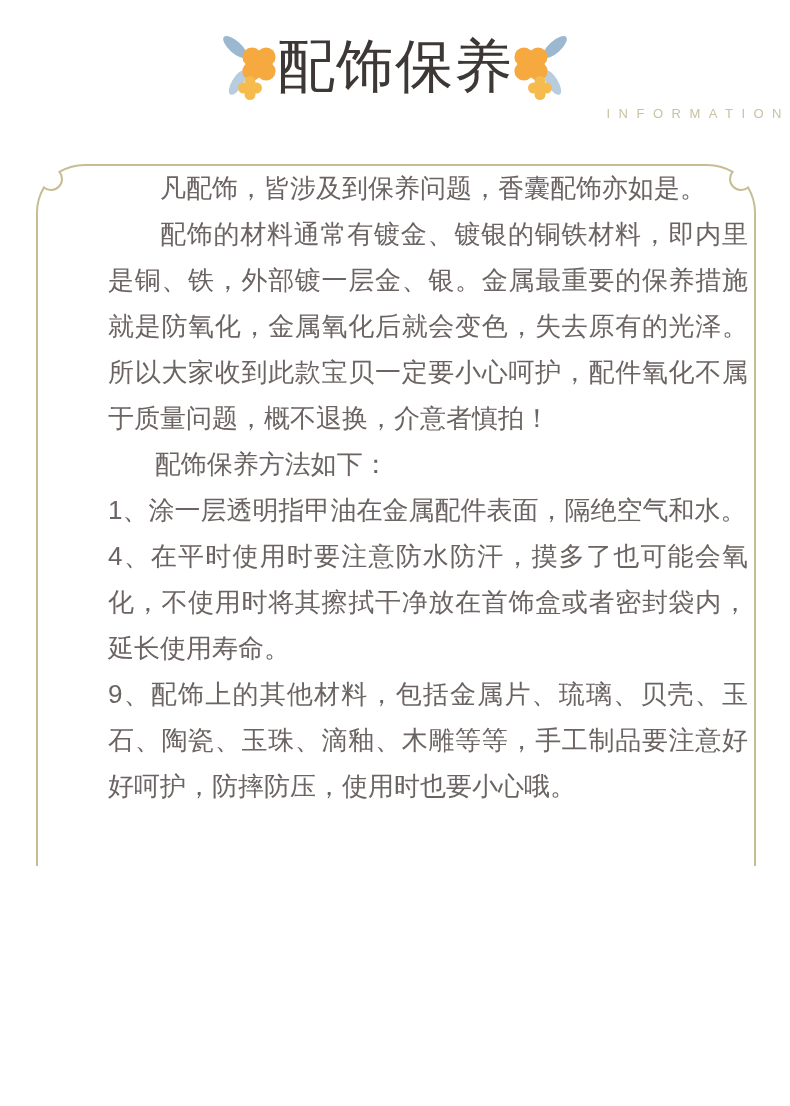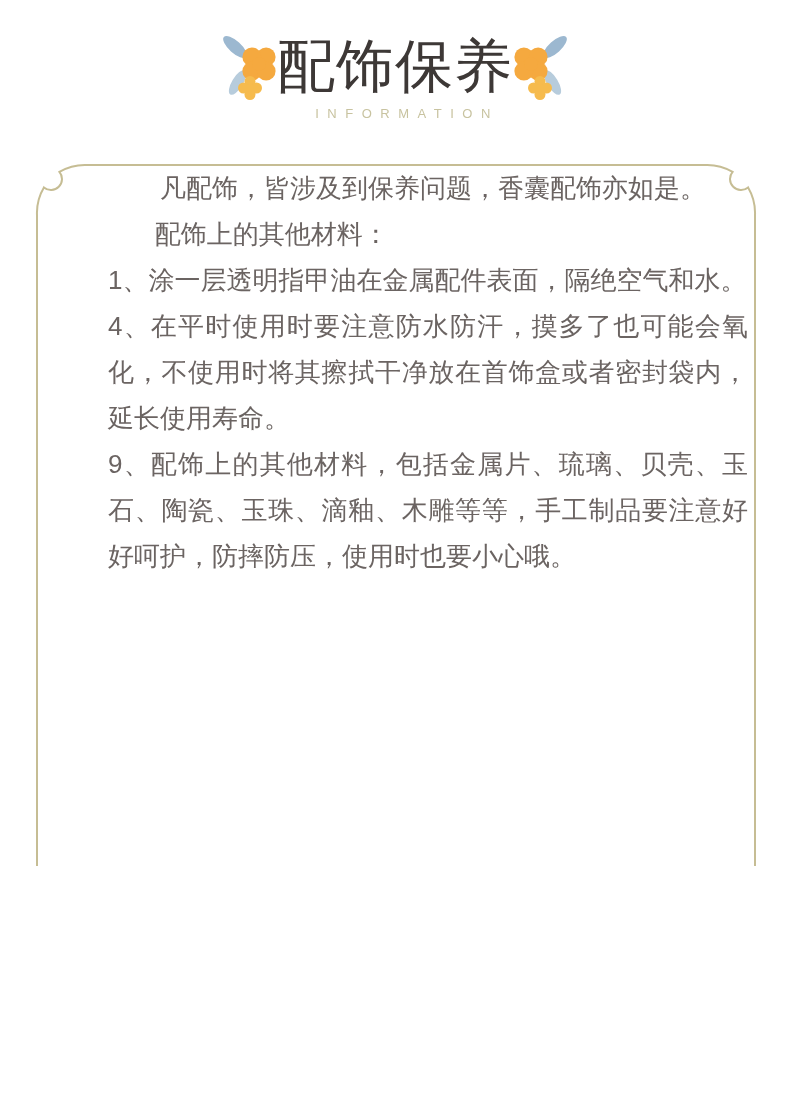--- a/index.html
+++ b/index.html
@@ -23,20 +23,21 @@
     letter-spacing: 1px;
     color: #3d3836;
   }
   .subtitle {
     margin-top: 7px;
     font-size: 13px;
     line-height: 16px;
     letter-spacing: 8.5px;
     padding-left: 24px; 
     color: #c8c3a0;
+    text-align: right;
   }
   .flower { position: absolute; top: 30px; width: 60px; height: 72px; }
   .flower-left  { left: 222px; }
   .flower-right { right: 222px; transform: scaleX(-1); }
 
   
   .frame { position: absolute; left: 0; top: 0; width: 790px; height: 1106px; pointer-events: none; }
 
   
   .content {
@@ -119,19 +120,20 @@
              A 11 11 0 0 0 43.9 1017.6
              A 50 50 0 0 1 37 990
              V 215
              A 50 50 0 0 1 43.9 187.4
              A 11 11 0 0 0 59.4 171.9
              A 50 50 0 0 1 87 165 Z" fill="none" stroke="#c6bd94" stroke-width="2"></path>
   </svg>
 
   <main class="content">
     <p class="indent para-intro">凡配饰，皆涉及到保养问题，香囊配饰亦如是。</p>
-    <p class="methods-title">配饰上的其他材料：</p>
+    <p class="indent para-materials">配饰的材料通常有镀金、镀银的铜铁材料，即内里是铜、铁，外部镀一层金、银。金属最重要的保养措施就是防氧化，金属氧化后就会变色，失去原有的光泽。所以大家收到此款宝贝一定要小心呵护，配件氧化不属于质量问题，概不退换，介意者慎拍！</p>
+    <p class="methods-title">配饰保养方法如下：</p>
     <p class="method">1、涂一层透明指甲油在金属配件表面，隔绝空气和水。</p>
     <p class="method">4、在平时使用时要注意防水防汗，摸多了也可能会氧化，不使用时将其擦拭干净放在首饰盒或者密封袋内，延长使用寿命。</p>
     <p class="method">9、配饰上的其他材料，包括金属片、琉璃、贝壳、玉石、陶瓷、玉珠、滴釉、木雕等等，手工制品要注意好好呵护，防摔防压，使用时也要小心哦。</p>
   </main>
 
 </div>
 
 </body></html>

